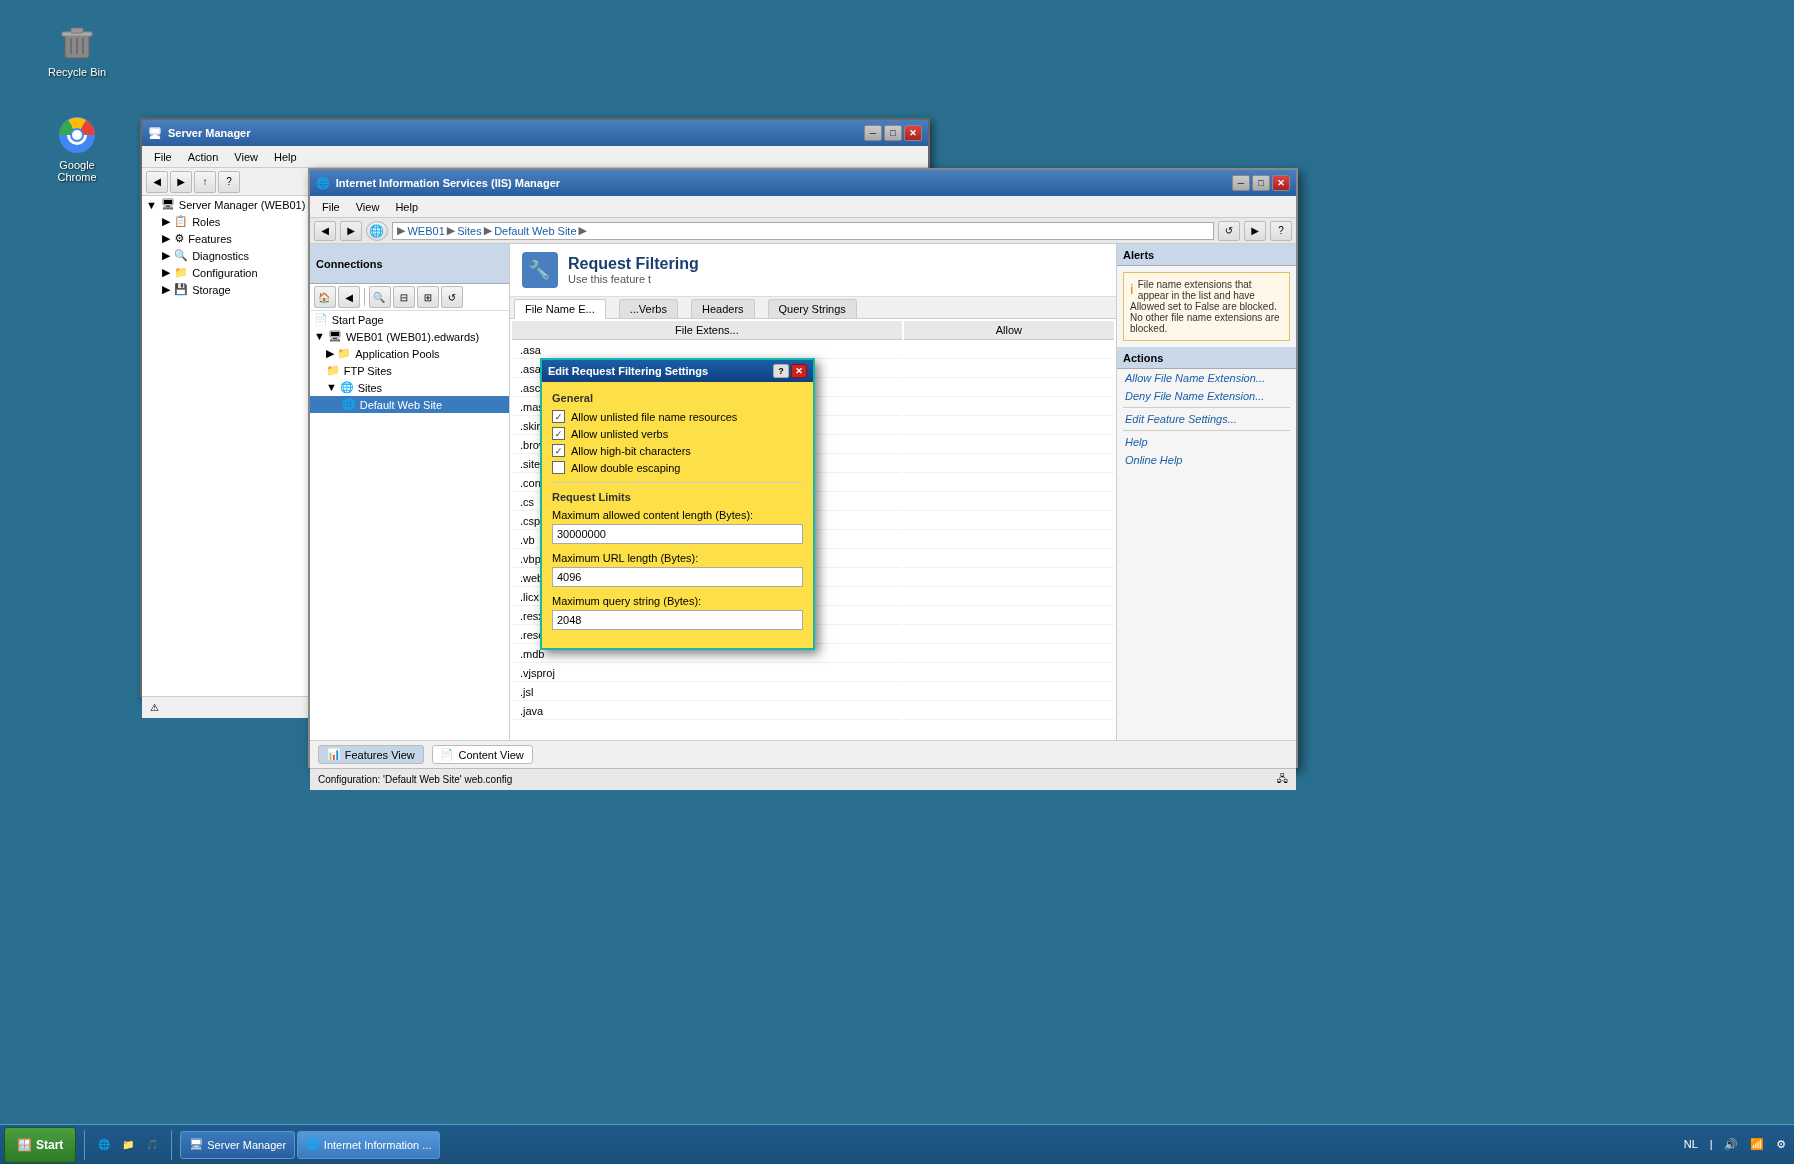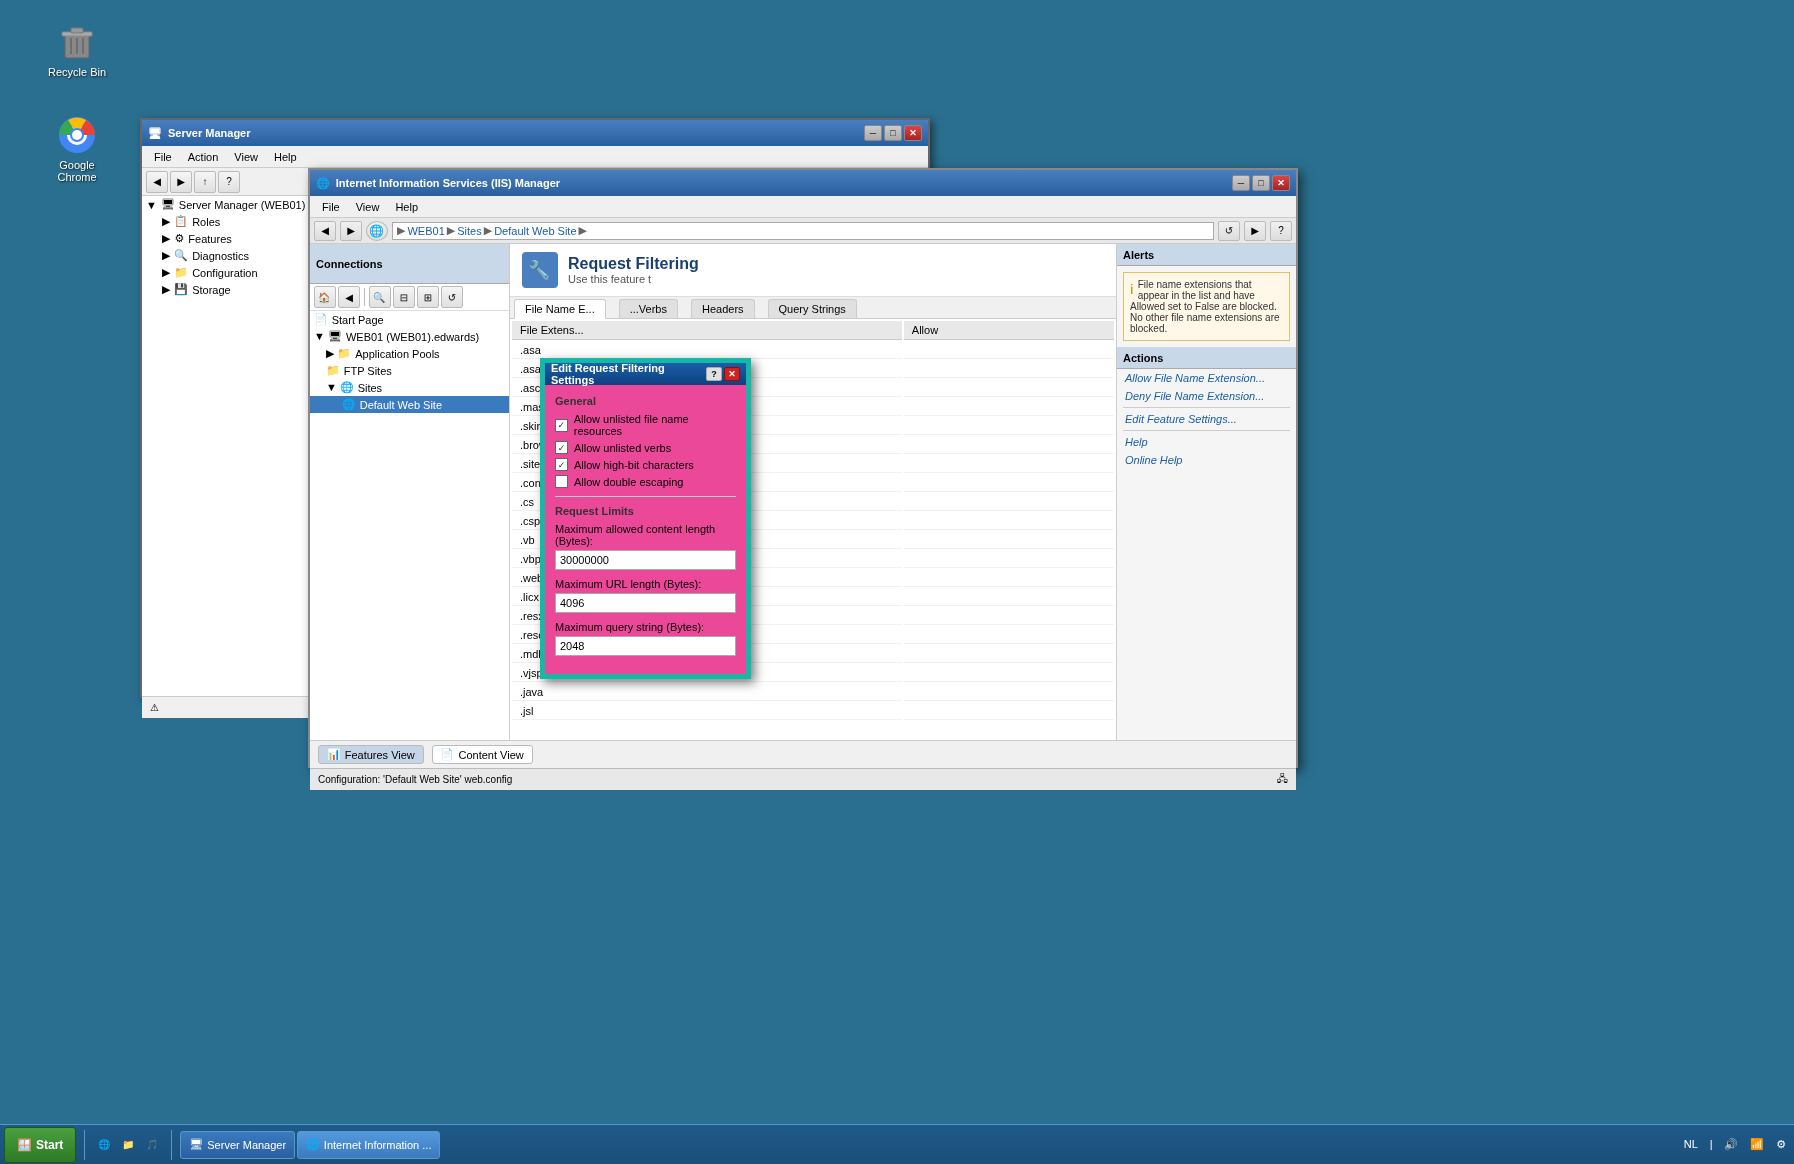--- a/index.html
+++ b/index.html
@@ -368,21 +368,21 @@
 
     
     .file-ext-table {
       width: 100%;
       font-size: 11px;
     }
     .file-ext-table th {
       background: #e8e8e8;
       border-bottom: 1px solid #ccc;
       padding: 3px 8px;
-      text-align: left;
+      text-align: center;
       font-weight: normal;
     }
     .file-ext-table td {
       padding: 2px 8px;
       border-bottom: 1px solid #f0f0f0;
     }
 
     
     .iis-right-panel {
       width: 180px;
@@ -452,23 +452,23 @@
       border-top: 1px solid #bbb;
       display: flex;
       align-items: center;
       padding: 0 8px;
       font-size: 10px;
     }
     .dialog {
       position: absolute;
       top: 190px;
       left: 420px;
-      width: 211px;
-      background: #ec4899;
-      border: 5px solid #14b8a6;
+      width: 275px;
+      background: #fde047;
+      border: 2px solid #14b8a6;
       box-shadow: 4px 4px 10px rgba(0,0,0,0.5);
       pointer-events: all;
       z-index: 200;
     }
     .dialog-titlebar {
       height: 22px;
       background: linear-gradient(to bottom, #1a5fa8, #0f4080);
       color: white;
       display: flex;
       align-items: center;
@@ -845,25 +845,25 @@
                 </tr>
                 <tr>
                   <td>.mdb</td>
                   <td></td>
                 </tr>
                 <tr>
                   <td>.vjsproj</td>
                   <td></td>
                 </tr>
                 <tr>
+                  <td>.jsl</td>
+                  <td></td>
+                </tr>
+                <tr>
                   <td>.java</td>
-                  <td></td>
-                </tr>
-                <tr>
-                  <td>.jsl</td>
                   <td></td>
                 </tr>
                 <tr>
                   <td>.ldb</td>
                   <td>False</td>
                 </tr>
               </tbody>
           </table>
         </div>
       </div>

